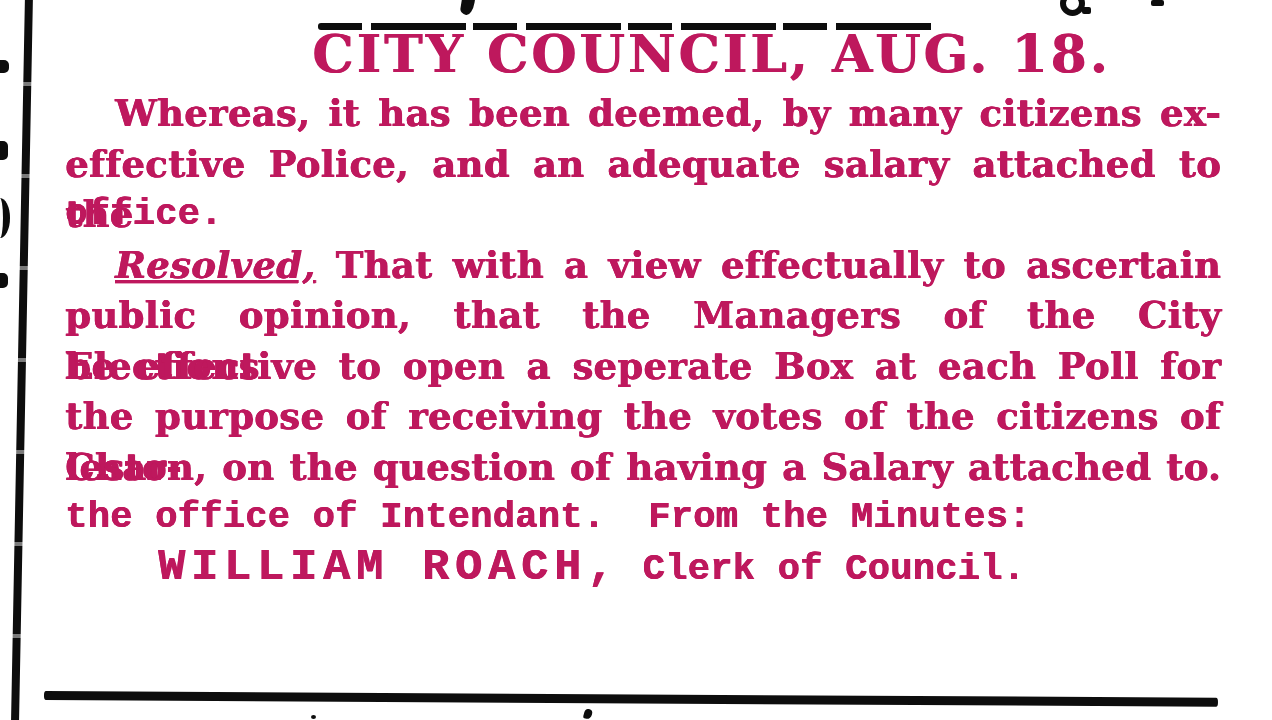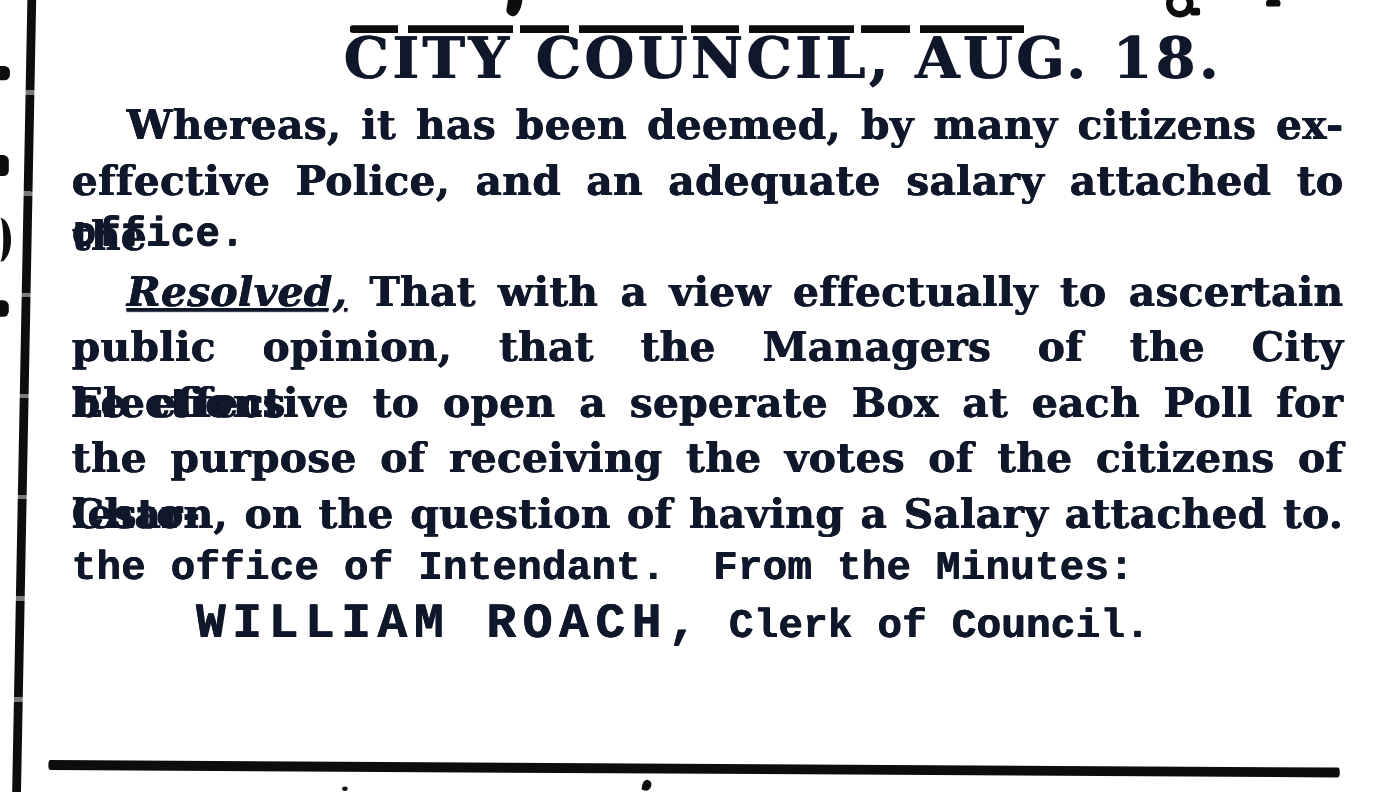--- a/index.html
+++ b/index.html
@@ -3,21 +3,21 @@
 <meta charset="utf-8">
 <style>
   html, body { margin: 0; padding: 0; }
   .page {
     position: relative;
     width: 1272px;
     height: 720px;
     background: #ffffff;
     overflow: hidden;
     font-family: "DejaVu Serif", serif;
-    color: #0f172a;
+    color: #be185d;
   }
 
   
   .col-rule {
     position: absolute;
     left: 25px; top: -6px;
     width: 8px; height: 736px;
     background: repeating-linear-gradient(180deg,
       #0d0d0d 0 88px, rgba(13,13,13,.55) 88px 92px);
     transform: rotate(1.1deg);
@@ -60,21 +60,21 @@
     letter-spacing: 0.3px;
     text-shadow: 0.7px 0 0 currentColor, 0 0.4px 0 currentColor;
   }
   .line { height: 50.5px; text-align: justify; text-align-last: justify; }
   .line.indent { padding-left: 50px; }
   .line.left, .line.split, .line.signature {
     text-align: left; text-align-last: left; white-space: nowrap; font-family: Liberation Mono, monospace;
   }
   .split .gap-part { margin-left: 43px; }
   .line.signature { padding-left: 93px; }
-  .sig-caps { font-size: 45px; letter-spacing: 6px; margin-left: 20px; }
+  .sig-caps { font-size: 45px; letter-spacing: 6px; }
   .line em { font-style: italic; text-decoration: underline; }
 
   
   .bottom-rule {
     position: absolute;
     left: 44px; top: 691px;
     width: 1174px; height: 9px;
     background: #0d0d0d;
     transform: rotate(0.33deg);
     transform-origin: left center;

